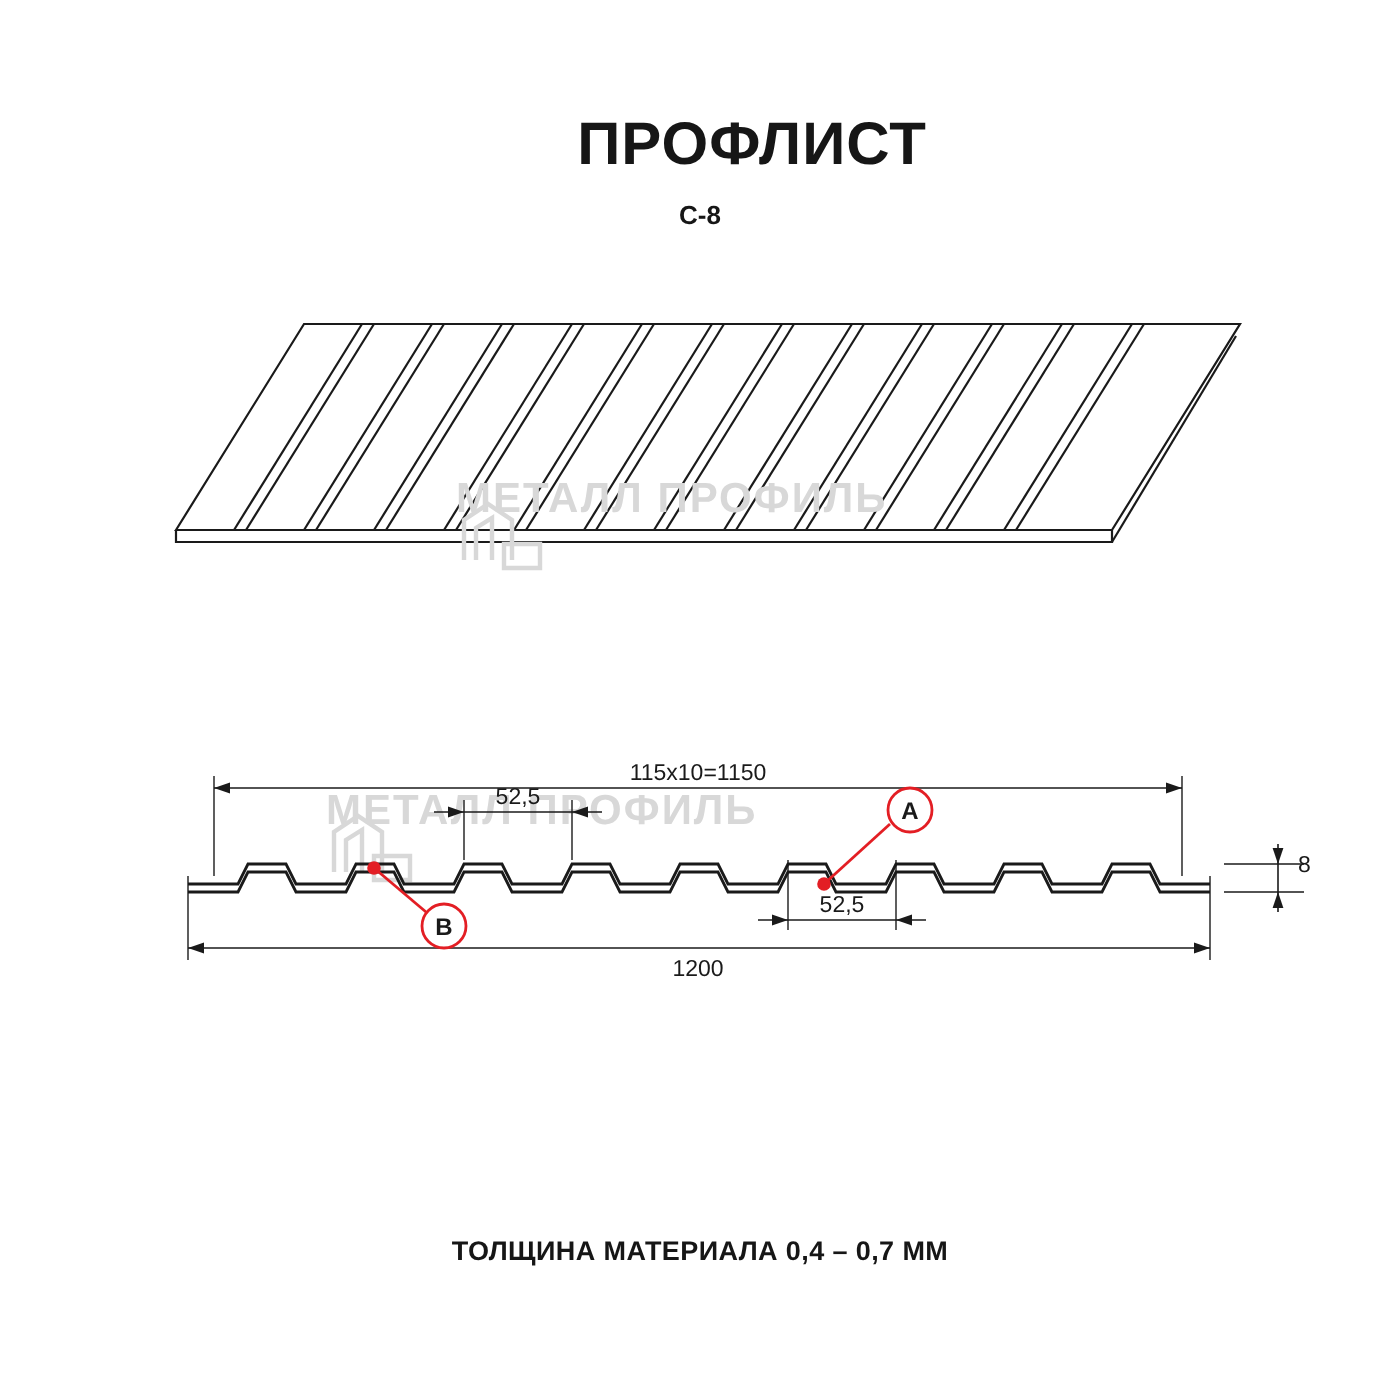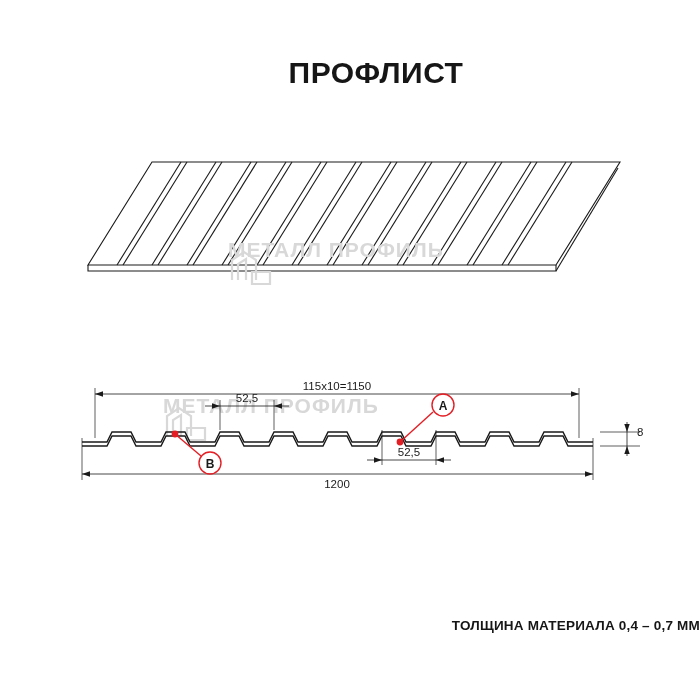--- a/index.html
+++ b/index.html
@@ -40,37 +40,37 @@
     text-align: center;
     font-size: 13px;
     font-weight: bold;
     color: #161616;
   }
   .footer-note {
     position: absolute;
     top: 618px;
     left: 0;
     width: 700px;
-    text-align: right;
+    text-align: center;
     font-size: 13.5px;
     font-weight: bold;
     color: #161616;
     letter-spacing: 0.2px;
   }
   .iso-wrap {
     position: absolute;
     top: 140px;
     left: 60px;
     width: 580px;
     height: 175px;
   }
   .section-wrap {
     position: absolute;
     top: 370px;
-    left: 55px;
+    left: 67px;
     width: 600px;
     height: 130px;
   }
   .wm {
     position: absolute;
     pointer-events: none;
     color: #d8d8d8;
     font-size: 21px;
     font-weight: bold;
     letter-spacing: 1px;
@@ -88,20 +88,21 @@
     font-family: "Liberation Sans", sans-serif;
     fill: #1a1a1a;
   }
 </style>
 </head>
 <body>
 
 <div class="page">
 
   <div class="title">ПРОФЛИСТ</div>
+  <div class="subtitle">С-8</div>
 
   <div class="iso-wrap">
     <svg width="580" height="175" viewBox="0 0 580 175">
       <g fill="none" stroke="#1a1a1a" stroke-width="1.1" stroke-linejoin="miter">
 
         <path d="M 60 120 L 125 20 L 560 20 L 495 120 Z" stroke="none" fill="none"></path>
 
         <path d="M 28 125 L 92 22 L 560 22 L 496 125 Z"></path>
 
         <g>

